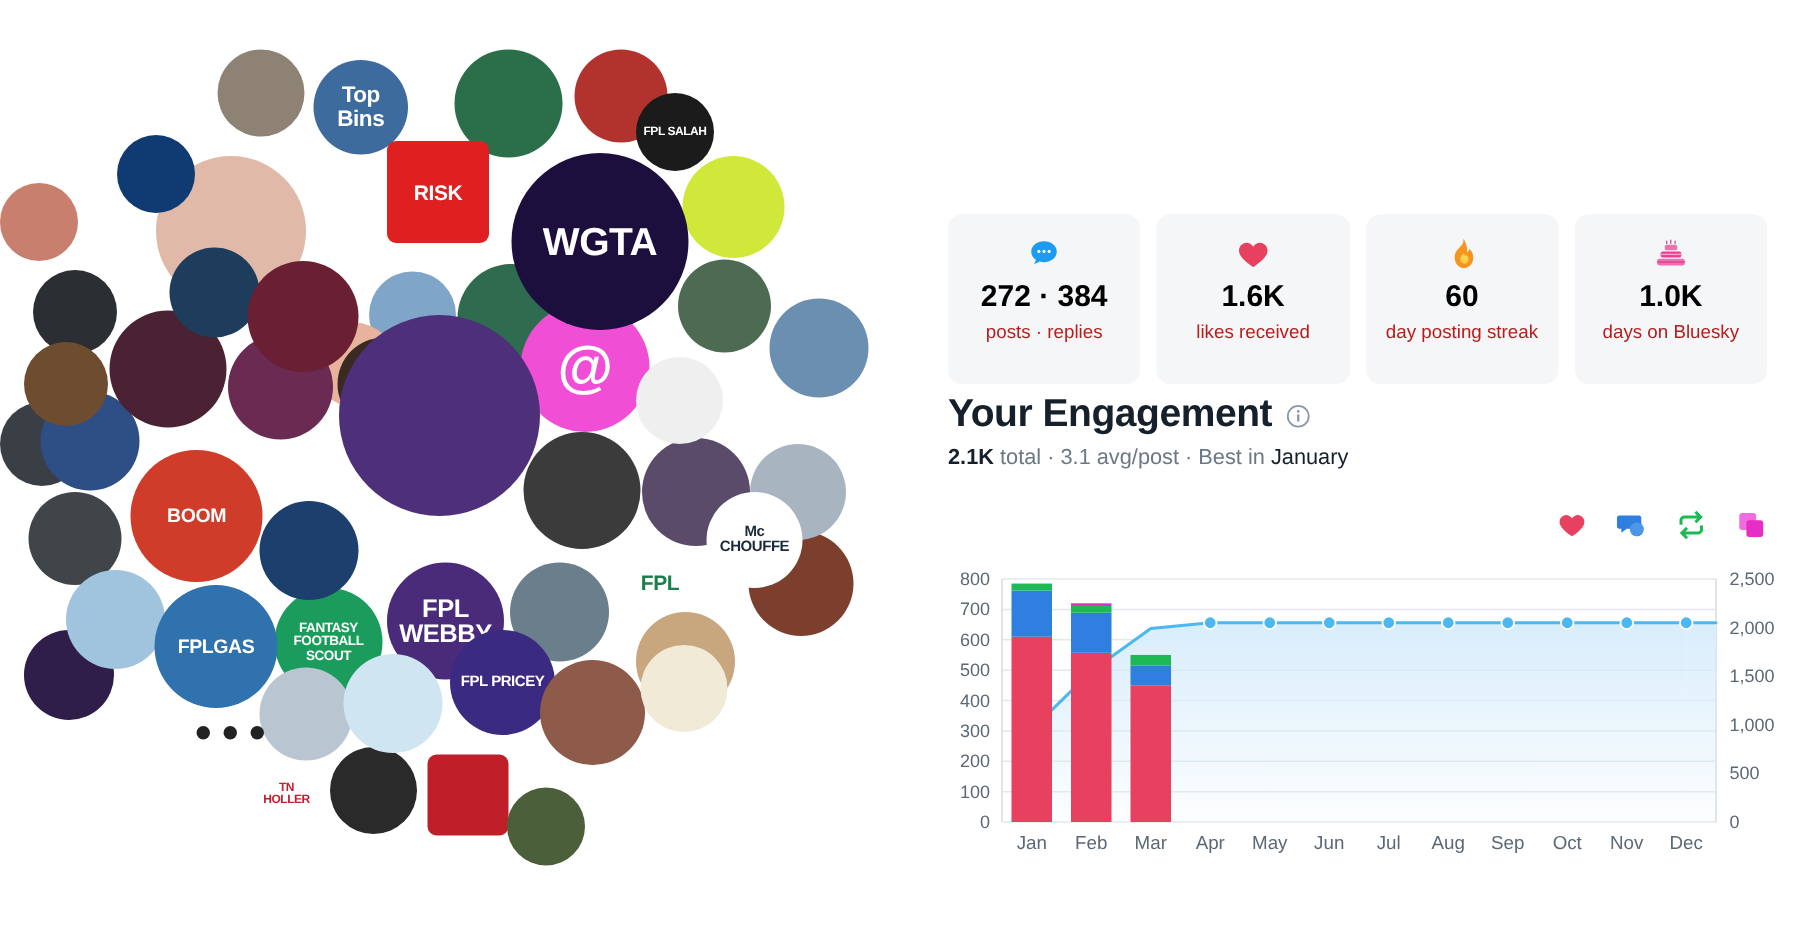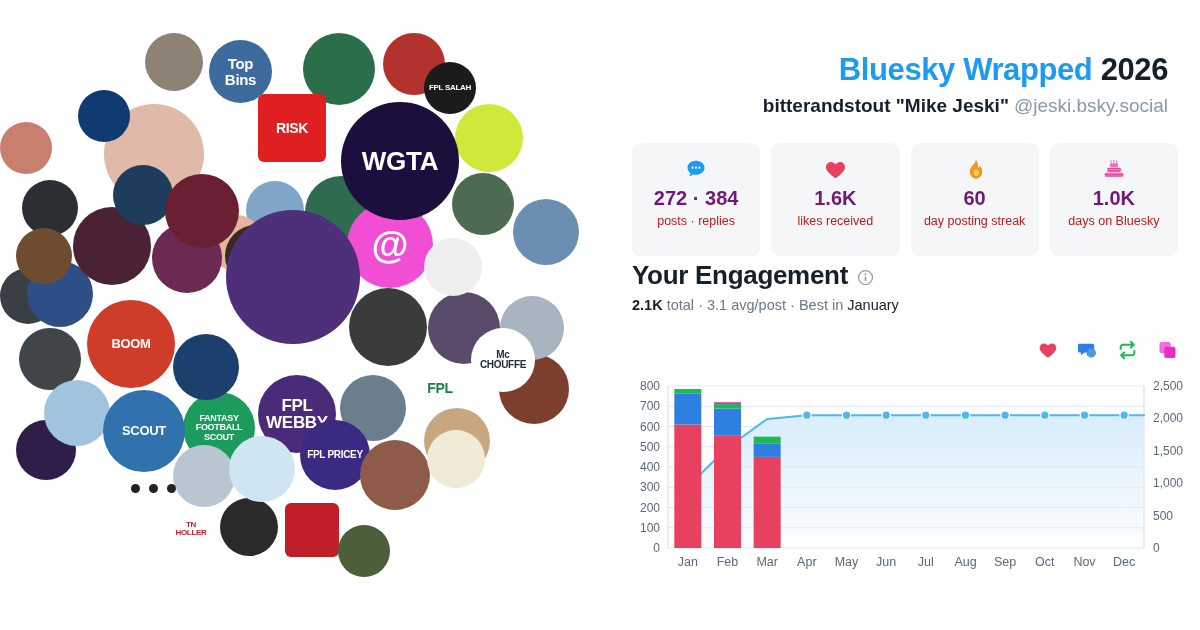--- a/index.html
+++ b/index.html
@@ -82,21 +82,21 @@
   .card {
     flex: 1;
     background: #f5f6f7;
     border-radius: 9px;
     display: flex; flex-direction: column;
     align-items: center; justify-content: flex-start;
     padding-top: 13px;
   }
   .card .ic { height: 26px; display:flex; align-items:center; justify-content:center; }
   .card .val {
-    font-size: 20px; font-weight: bold; color: #701a75;
+    font-size: 20px; font-weight: bold; color: #000000;
     margin-top: 5px; white-space: nowrap;
   }
   .card .lbl {
     font-size: 12.5px; color: #b91c1c; margin-top: 4px;
     text-align: center; line-height: 1.22; max-width: 104px;
   }
 
   
   #eng-head {
     position: absolute; left: 22px; top: 260px;
@@ -183,21 +183,21 @@
       <div class="av" style="left: 412px; top: 360px; width: 56px; height: 56px; background: rgb(255, 255, 255); z-index: 11;">
         <div class="face" style="font-size: 14px; color: rgb(26, 127, 75);">FPL</div>
       </div>
       <div class="av" style="left: 258px; top: 375px; width: 78px; height: 78px; background: rgb(74, 43, 122); z-index: 12;">
         <div class="face" style="font-size: 17px;">FPL WEBBY</div>
       </div>
       <div class="av" style="left: 340px; top: 375px; width: 66px; height: 66px; background: rgb(107, 126, 140); z-index: 13;"></div>
       <div class="av" style="left: 424px; top: 408px; width: 66px; height: 66px; background: rgb(200, 166, 126); z-index: 14;"></div>
       <div class="av" style="left: 44px; top: 380px; width: 66px; height: 66px; background: rgb(160, 196, 222); z-index: 15;"></div>
       <div class="av" style="left: 103px; top: 390px; width: 82px; height: 82px; background: rgb(47, 114, 173); z-index: 16;">
-        <div class="face" style="font-size: 13px;">SCOUT</div>
+        <div class="face" style="font-size: 13px;">FPLGAS</div>
       </div>
       <div class="av" style="left: 183px; top: 392px; width: 72px; height: 72px; background: rgb(27, 156, 92); z-index: 10;">
         <div class="face" style="font-size: 9px; text-align: center;">FANTASY FOOTBALL SCOUT</div>
       </div>
       <div class="av" style="left: 16px; top: 420px; width: 60px; height: 60px; background: rgb(47, 29, 74); z-index: 11;"></div>
       <div class="av" style="left: 173px; top: 445px; width: 62px; height: 62px; background: rgb(185, 198, 210); z-index: 12;"></div>
       <div class="av" style="left: 229px; top: 436px; width: 66px; height: 66px; background: rgb(207, 230, 242); z-index: 13;"></div>
       <div class="av" style="left: 300px; top: 420px; width: 70px; height: 70px; background: rgb(59, 42, 130); z-index: 14;">
         <div class="face" style="font-size: 10px;">FPL PRICEY</div>
       </div>
@@ -211,29 +211,20 @@
       <div class="av" style="left: 338px; top: 525px; width: 52px; height: 52px; background: rgb(74, 95, 58); z-index: 13;"></div>
       <div class="dots" style="left: 131px; top: 484px; z-index: 40;">
         <i></i>
         <i></i>
         <i></i>
       </div>
     </div>
 
   <div id="right">
 
-    <div id="hdr">
-      <div id="hdr-title">
-        <span class="brand">Bluesky Wrapped</span>
-        <span>2026</span>
-      </div>
-      <div id="hdr-sub">
-        <span class="nm">bitterandstout "Mike Jeski"</span><span class="hd">@jeski.bsky.social</span>
-      </div>
-    </div>
 
     <div id="stats">
 
       <div class="card">
         <div class="ic">
           <svg width="22" height="22" viewBox="0 0 24 24">
             <path d="M12 3C6.8 3 2.7 6.4 2.7 10.6c0 2.4 1.3 4.5 3.4 5.9-.2 1-.8 2.3-1.6 3.2 1.6-.3 3.3-1 4.4-1.8 1 .2 2 .4 3.1.4 5.2 0 9.3-3.4 9.3-7.7S17.2 3 12 3z" fill="#1d9bf0"></path>
             <circle cx="8.3" cy="10.5" r="1.15" fill="#fff"></circle>
             <circle cx="12" cy="10.5" r="1.15" fill="#fff"></circle>
             <circle cx="15.7" cy="10.5" r="1.15" fill="#fff"></circle>

